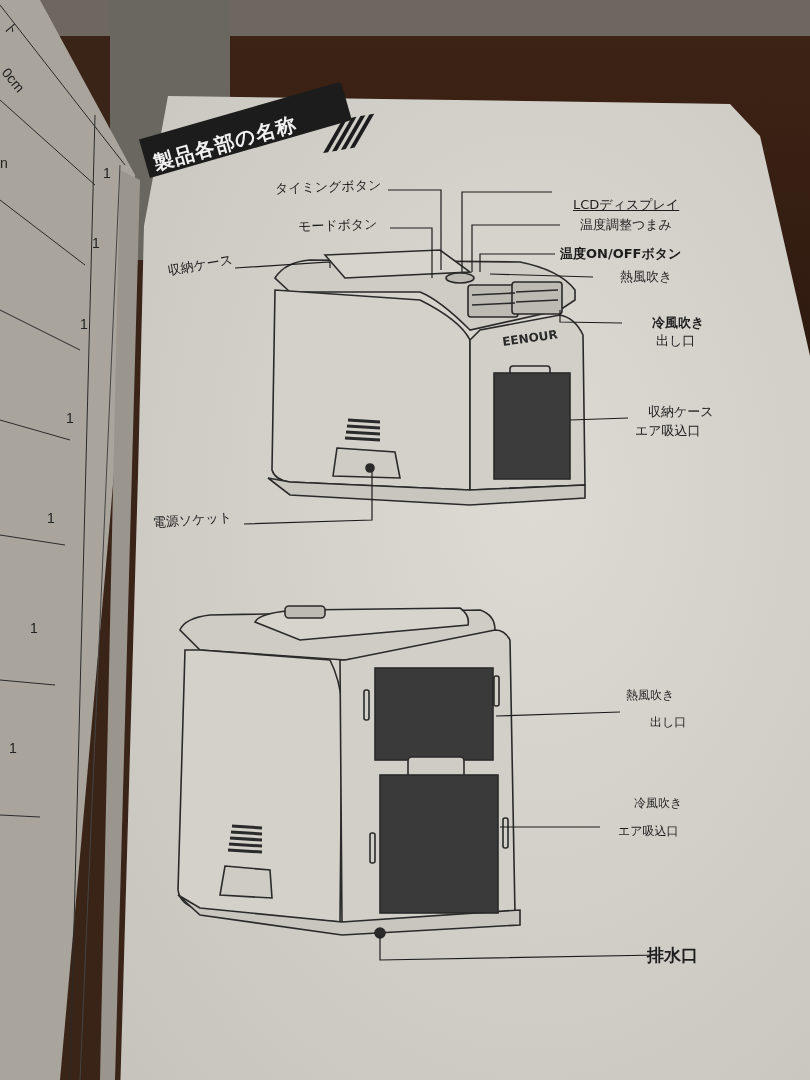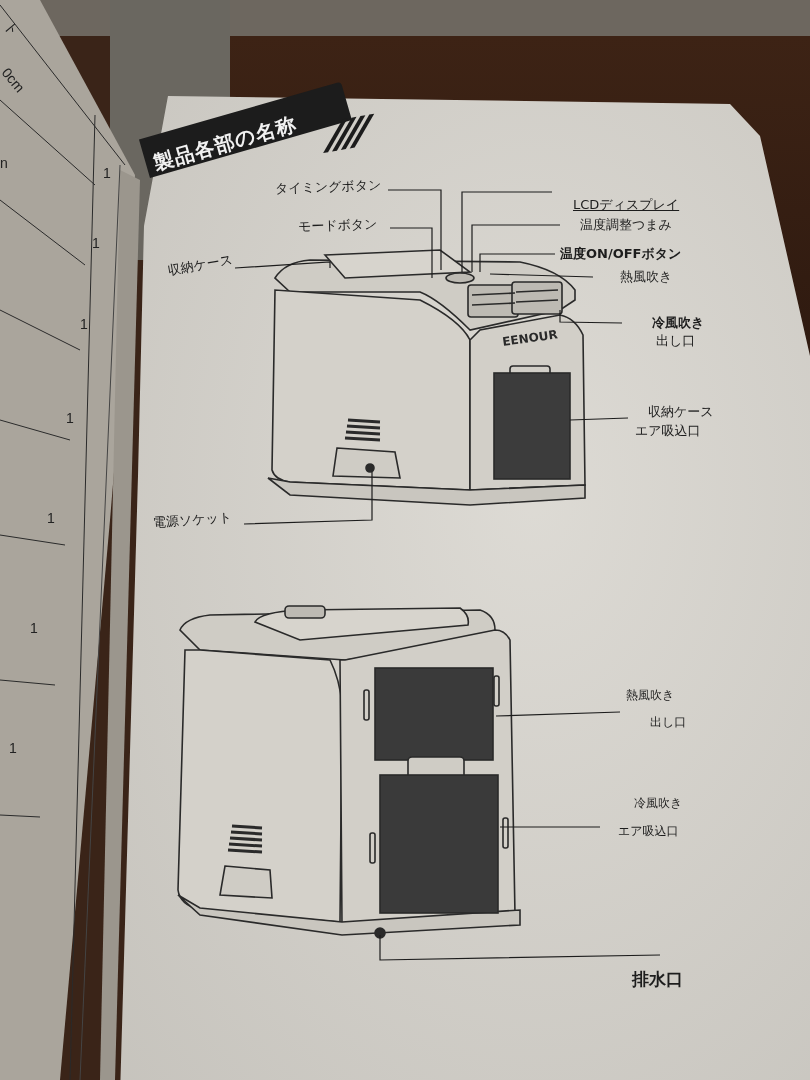--- a/index.html
+++ b/index.html
@@ -159,13 +159,13 @@
 <span class="lbl" style="left:652px;top:314px;font-weight:bold;">冷風吹き</span>
 <span class="lbl" style="left:656px;top:332px;">出し口</span>
 <span class="lbl" style="left:648px;top:403px;">収納ケース</span>
 <span class="lbl" style="left:635px;top:422px;">エア吸込口</span>
 <span class="lbl" style="left:153px;top:514px;transform:rotate(-4deg);">電源ソケット</span>
 
 <span class="lbl big" style="left:626px;top:687px;">熱風吹き</span>
 <span class="lbl big" style="left:650px;top:714px;">出し口</span>
 <span class="lbl big" style="left:634px;top:795px;">冷風吹き</span>
 <span class="lbl big" style="left:618px;top:823px;">エア吸込口</span>
-<span class="lbl bigger" style="left:632px;top:944px;margin-top:24px;">排水口</span>
+<span class="lbl bigger" style="left:647px;top:944px;">排水口</span>
 
 </body></html>

